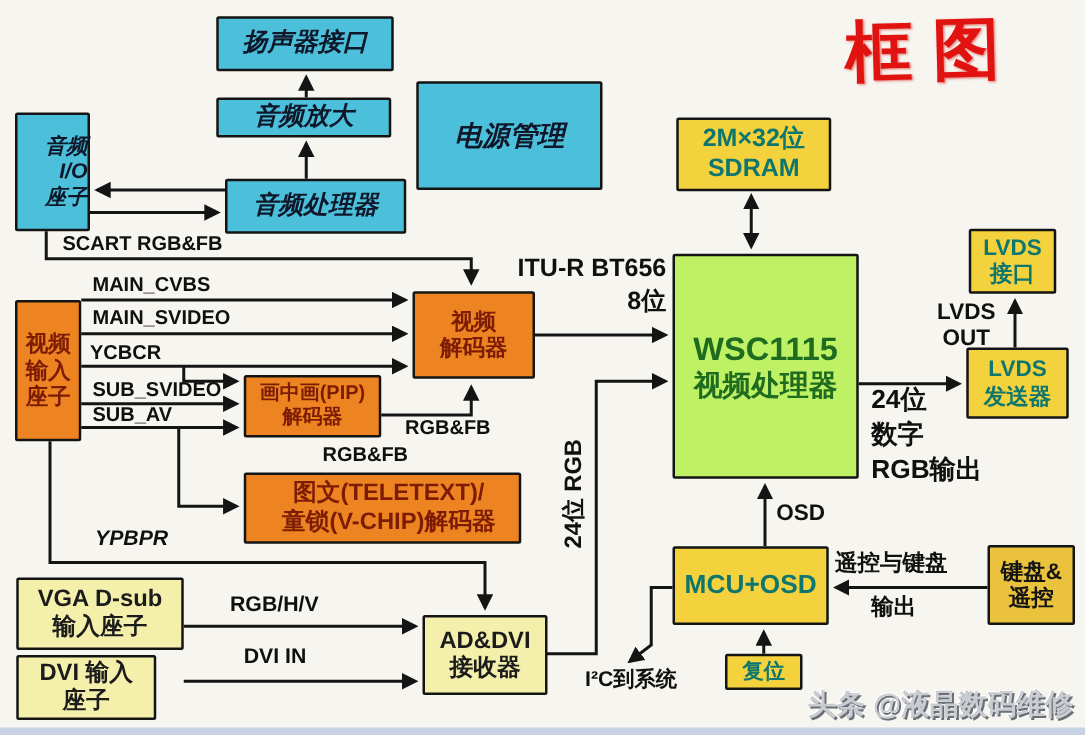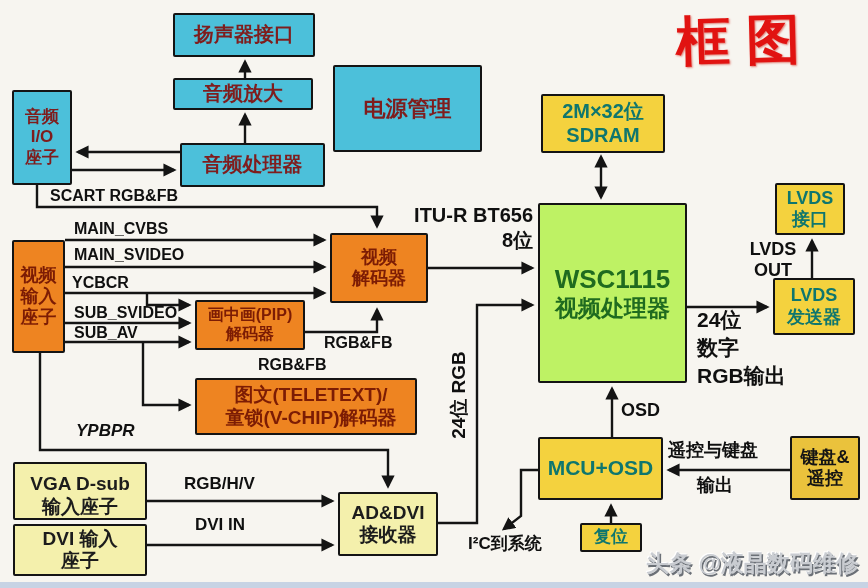--- a/index.html
+++ b/index.html
@@ -7,21 +7,21 @@
     position:relative;width:868px;height:588px;margin:0 auto;
     background:#f7f5f0;overflow:hidden;
     font-family:"Liberation Sans","DejaVu Sans",sans-serif;
   }
   .wires{position:absolute;left:0;top:0;width:868px;height:588px;pointer-events:none;}
   .box{
     position:absolute;box-sizing:border-box;border:2.5px solid #141414;border-radius:2px;
     display:flex;flex-direction:column;align-items:center;justify-content:center;
     font-weight:bold;text-align:center;line-height:1.18;
   }
-  .cyan{background:#4cc0da;color:#7f1d1d;}
+  .cyan{background:#4cc0da;color:#0f172a;font-style:italic;}
   .orange{background:#ee8421;color:#7c1c04;}
   .green{background:#bef264;color:#1f6b1f;}
   .yellow{background:#f4d23e;color:#0f766e;}
   .gold{background:#eac23c;color:#141414;}
   .pale{background:#f4f0ac;color:#1c1c1c;}
   .lbl{position:absolute;font-weight:bold;color:#101010;white-space:nowrap;font-size:16px;}
   .stamp{
     position:absolute;left:676px;top:4px;width:192px;font-size:54px;font-weight:900;
     color:#e11311;letter-spacing:16px;transform:rotate(-1.5deg);
     text-shadow:1px 1px 2px rgba(205,25,12,.55);
@@ -75,21 +75,21 @@
 
   <div class="box cyan" style="left:173px;top:13px;width:142px;height:44px;font-size:20px;">
     <span>扬声器接口</span>
   </div>
   <div class="box cyan" style="left:173px;top:78px;width:140px;height:32px;font-size:20px;">
     <span>音频放大</span>
   </div>
   <div class="box cyan" style="left:180px;top:143px;width:145px;height:44px;font-size:20px;">
     <span>音频处理器</span>
   </div>
-  <div class="box cyan" style="left:12px;top:90px;width:60px;height:95px;font-size:17px;">
+  <div class="box cyan" style="left:12px;top:90px;width:60px;height:95px;font-size:17px;align-items:flex-end;">
     <span>音频</span>
     <span>I/O</span>
     <span>座子</span>
   </div>
   <div class="box cyan" style="left:333px;top:65px;width:149px;height:87px;font-size:22px;">
     <span>电源管理</span>
   </div>
 
   <div class="box yellow" style="left:541px;top:94px;width:124px;height:59px;font-size:20px;">
     <span>2M×32位</span>
@@ -130,25 +130,25 @@
   </div>
   <div class="box orange" style="left:195px;top:300px;width:110px;height:50px;font-size:16px;">
     <span>画中画(PIP)</span>
     <span>解码器</span>
   </div>
   <div class="box orange" style="left:195px;top:378px;width:222px;height:57px;font-size:19px;padding-left:10px;">
     <span>图文(TELETEXT)/</span>
     <span>童锁(V-CHIP)解码器</span>
   </div>
 
-  <div class="box pale" style="left:13px;top:462px;width:134px;height:58px;font-size:19px;justify-content:flex-end;">
+  <div class="box pale" style="left:13px;top:462px;width:134px;height:58px;font-size:19px;">
     <span>VGA D-sub</span>
     <span>输入座子</span>
   </div>
-  <div class="box pale" style="left:13px;top:524px;width:134px;height:52px;font-size:19px;">
+  <div class="box pale" style="left:13px;top:524px;width:112px;height:52px;font-size:19px;">
     <span>DVI 输入</span>
     <span>座子</span>
   </div>
   <div class="box pale" style="left:338px;top:492px;width:100px;height:64px;font-size:19px;">
     <span>AD&amp;DVI</span>
     <span>接收器</span>
   </div>
 
   <span class="lbl" style="left:40px;top:187px;margin-left:10px;">SCART RGB&amp;FB</span>
   <span class="lbl" style="left:74px;top:220px;">MAIN_CVBS</span>

